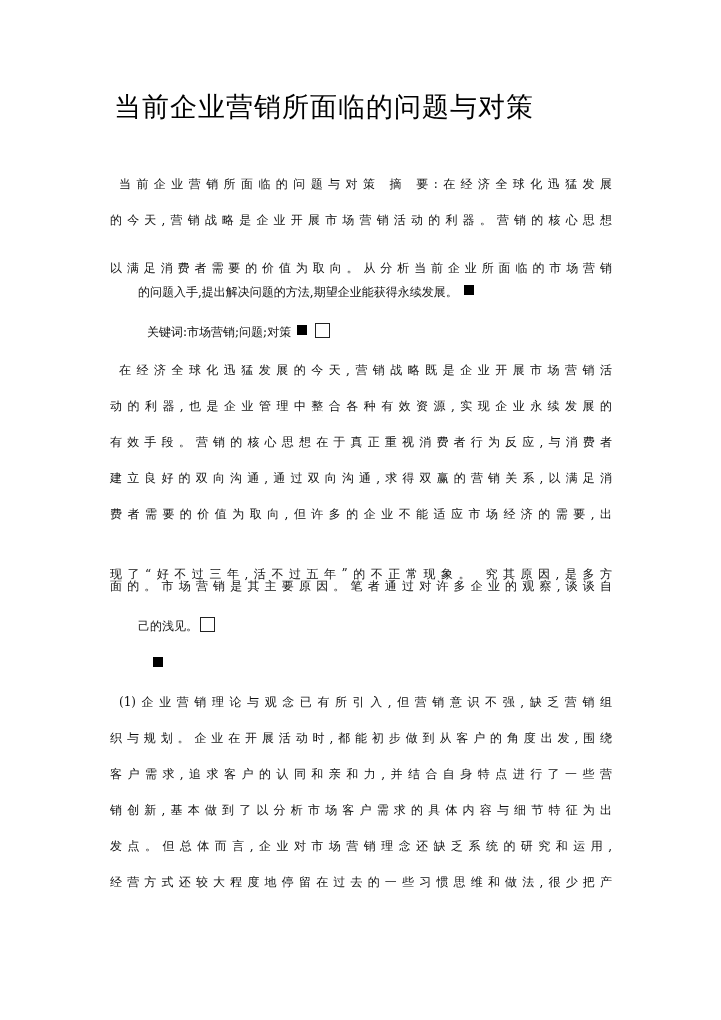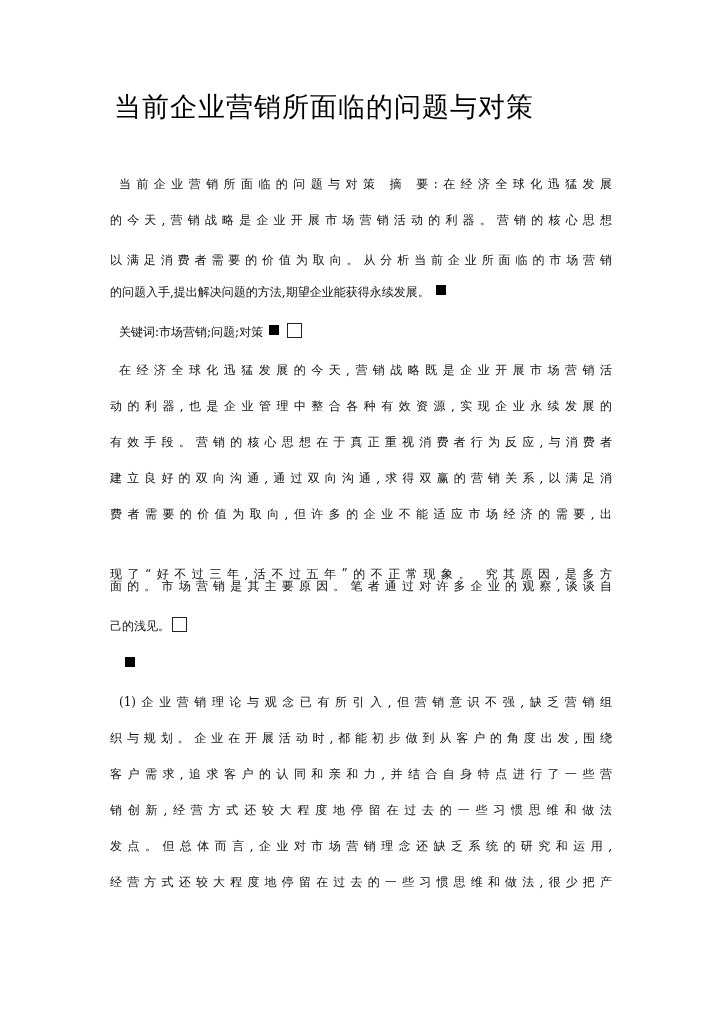--- a/index.html
+++ b/index.html
@@ -2,35 +2,35 @@
 <html><head>
 <meta charset="utf-8">
 <style>
   html, body { margin: 0; padding: 0; background: #ffffff; }
   body { width: 721px; height: 1020px; position: relative; overflow: hidden;
          font-family: "DejaVu Serif", "Liberation Serif", serif; color: #111; }
   .title { position: absolute; top: 88px; left: 0; width: 648px; text-align: center;
            font-size: 27px; letter-spacing: 1px; color: #000; line-height: 38px; }
   .line { position: absolute; left: 110px; width: 502px; font-size: 12px;
           line-height: 24px; white-space: nowrap; text-align: justify; text-align-last: justify; }
-  .line.short { text-align-last: left; }
+  .line.short { text-align-last: left; margin-left: 28px; }
   .line.indent { left: 119px; width: 493px; }
   .sq-filled { display: inline-block; width: 10px; height: 10px; background: #000;
                margin-left: 6px; vertical-align: 1px; }
   .sq-empty { display: inline-block; width: 15px; height: 15px; border: 1.5px solid #222;
               box-sizing: border-box; margin-left: 8px; vertical-align: -2px; }
 </style>
 </head>
 <body>
 
 <div class="title">当前企业营销所面临的问题与对策</div>
 
 <div class="line indent" style="top:172px">当前企业营销所面临的问题与对策  摘  要:在经济全球化迅猛发展</div>
 <div class="line" style="top:208px">的今天,营销战略是企业开展市场营销活动的利器。营销的核心思想</div>
-<div class="line" style="top:248px">以满足消费者需要的价值为取向。从分析当前企业所面临的市场营销</div>
+<div class="line" style="top:256px">以满足消费者需要的价值为取向。从分析当前企业所面临的市场营销</div>
 <div class="line short" style="top:280px">
   <span>的问题入手,提出解决问题的方法,期望企业能获得永续发展。</span><span class="sq-filled"></span>
 </div>
 <div class="line indent short" style="top:320px">
   <span>关键词:市场营销;问题;对策</span><span class="sq-filled"></span><span class="sq-empty"></span>
 </div>
 
 <div class="line indent" style="top:358px">在经济全球化迅猛发展的今天,营销战略既是企业开展市场营销活</div>
 <div class="line" style="top:394px">动的利器,也是企业管理中整合各种有效资源,实现企业永续发展的</div>
 <div class="line" style="top:430px">有效手段。营销的核心思想在于真正重视消费者行为反应,与消费者</div>
@@ -42,15 +42,15 @@
   <span>己的浅见。</span><span class="sq-empty" style="margin-left:2px"></span>
 </div>
 
 <div class="line indent short" style="top:652px">
   <span class="sq-filled"></span>
 </div>
 
 <div class="line indent" style="top:690px">(1)企业营销理论与观念已有所引入,但营销意识不强,缺乏营销组</div>
 <div class="line" style="top:726px">织与规划。企业在开展活动时,都能初步做到从客户的角度出发,围绕</div>
 <div class="line" style="top:762px">客户需求,追求客户的认同和亲和力,并结合自身特点进行了一些营</div>
-<div class="line" style="top:798px">销创新,经营方式还较大程度地停留在过去的一些习惯思维和做法</div>
+<div class="line" style="top:798px">销创新,基本做到了以分析市场客户需求的具体内容与细节特征为出</div>
 <div class="line" style="top:834px">发点。但总体而言,企业对市场营销理念还缺乏系统的研究和运用,</div>
 <div class="line" style="top:870px">经营方式还较大程度地停留在过去的一些习惯思维和做法,很少把产</div>
 
 </body></html>

